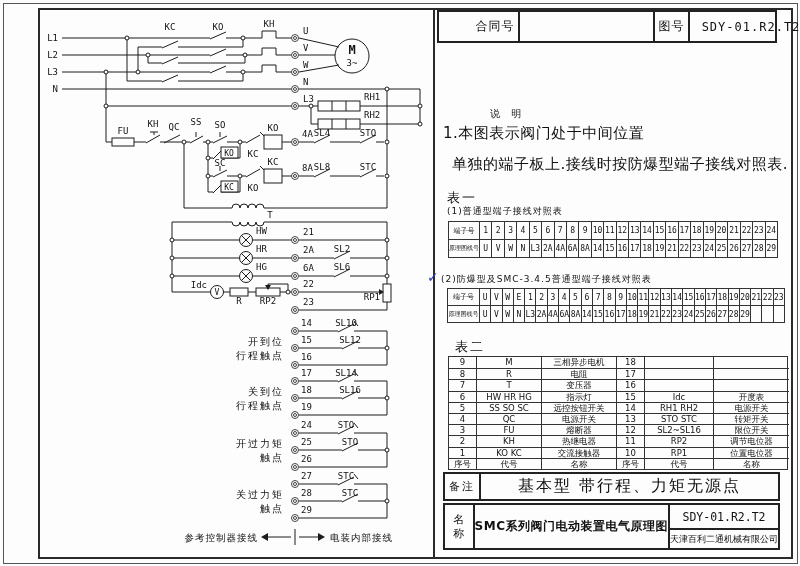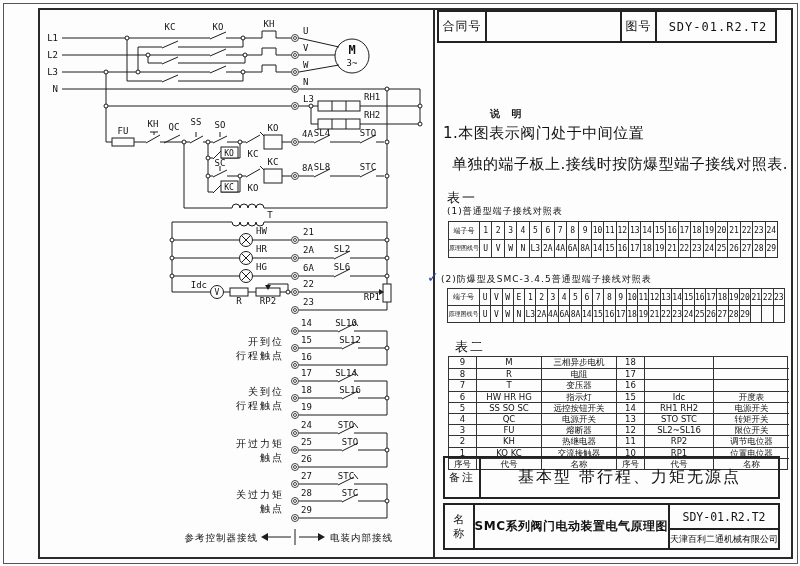--- a/index.html
+++ b/index.html
@@ -16,26 +16,26 @@
   .ah{fill:#1c1c1c;stroke:none;}
   text{fill:#111;}
   .sl{font-family:"DejaVu Sans Mono",monospace;font-size:9px;}
   .s8{font-size:8px;}
   .s12{font-size:12px;font-weight:bold;}
   .slm{text-anchor:middle;}
   .sle{text-anchor:end;}
   .sc{font-family:"DejaVu Sans",sans-serif;font-size:10px;letter-spacing:2px;}
   
   .title-block{position:absolute;left:437px;top:10px;width:340px;height:33px;border:2px solid #222;
-               display:grid;grid-template-columns:46px 135px 35px 124px;box-sizing:border-box;}
+               display:grid;grid-template-columns:46px 135px 35px 124px;box-sizing:border-box;padding-left:33px;}
   .title-block>div{border-left:2px solid #222;display:flex;align-items:center;justify-content:center;}
   .title-block>div:first-child{border-left:none;}
   .tb-label{font-size:12px;letter-spacing:1px;}
   .tb-value{font-family:"DejaVu Sans Mono",monospace;font-size:12px;letter-spacing:1px;}
-  .note-head{position:absolute;left:490px;top:107px;font-size:10px;letter-spacing:4px;font-weight:bold;}
+  .note-head{position:absolute;left:490px;top:107px;font-size:10px;letter-spacing:4px;}
   .note-line{position:absolute;left:443px;font-size:15px;letter-spacing:.5px;white-space:nowrap;}
   .cap{position:absolute;font-size:13px;letter-spacing:2px;}
   .sub{position:absolute;font-size:9px;letter-spacing:1px;white-space:nowrap;}
   .check{position:absolute;left:427px;top:269px;color:#2b3fae;font-size:14px;font-weight:bold;}
   .trow{display:grid;}
   .t1 .trow{grid-template-columns:30px repeat(24,1fr);height:17px;}
   .t2 .trow{grid-template-columns:31px repeat(27,1fr);height:16px;}
   .ttable{position:absolute;border:1px solid #333;box-sizing:border-box;}
   .t1{left:448px;top:221px;width:330px;}
   .t2{left:447px;top:288px;width:338px;}
@@ -45,21 +45,21 @@
   .cell{border-left:1px solid #333;}
   .rl{font-family:"DejaVu Sans",sans-serif;}
   .rl1{font-size:7px;}
   .rl2{font-size:6px;}
   .comp{position:absolute;left:448px;top:356px;width:340px;border:1px solid #333;box-sizing:border-box;
         display:grid;grid-template-columns:27px 65px 75px 28px 69px 76px;grid-auto-rows:11.2px;}
   .ccell{border-left:1px solid #333;border-top:1px solid #333;font-size:8.5px;line-height:10.5px;
          text-align:center;overflow:hidden;white-space:nowrap;}
   .ccell:nth-child(6n+1){border-left:none;}
   .ccell:nth-child(-n+6){border-top:none;}
-  .remark{position:absolute;left:443px;top:456px;width:337px;height:43px;border:2px solid #222;
+  .remark{position:absolute;left:443px;top:472px;width:337px;height:29px;border:2px solid #222;
           box-sizing:border-box;display:flex;}
   .remark-label{width:34px;border-right:2px solid #222;display:flex;align-items:center;justify-content:center;
                 font-size:11px;letter-spacing:2px;}
   .remark-value{flex:1;display:flex;align-items:center;justify-content:center;font-size:16px;letter-spacing:2px;}
   .nameblk{position:absolute;left:443px;top:503px;width:337px;height:47px;border:2px solid #222;
            box-sizing:border-box;display:flex;}
   .nb-label{width:34px;border-right:2px solid #222;display:flex;align-items:center;justify-content:center;}
   .nb-label span{width:13px;word-break:break-all;line-height:14px;font-size:11px;text-align:center;}
   .nb-title{width:196px;border-right:2px solid #222;display:flex;align-items:center;justify-content:center;
             font-size:12px;font-weight:bold;letter-spacing:.5px;white-space:nowrap;}

